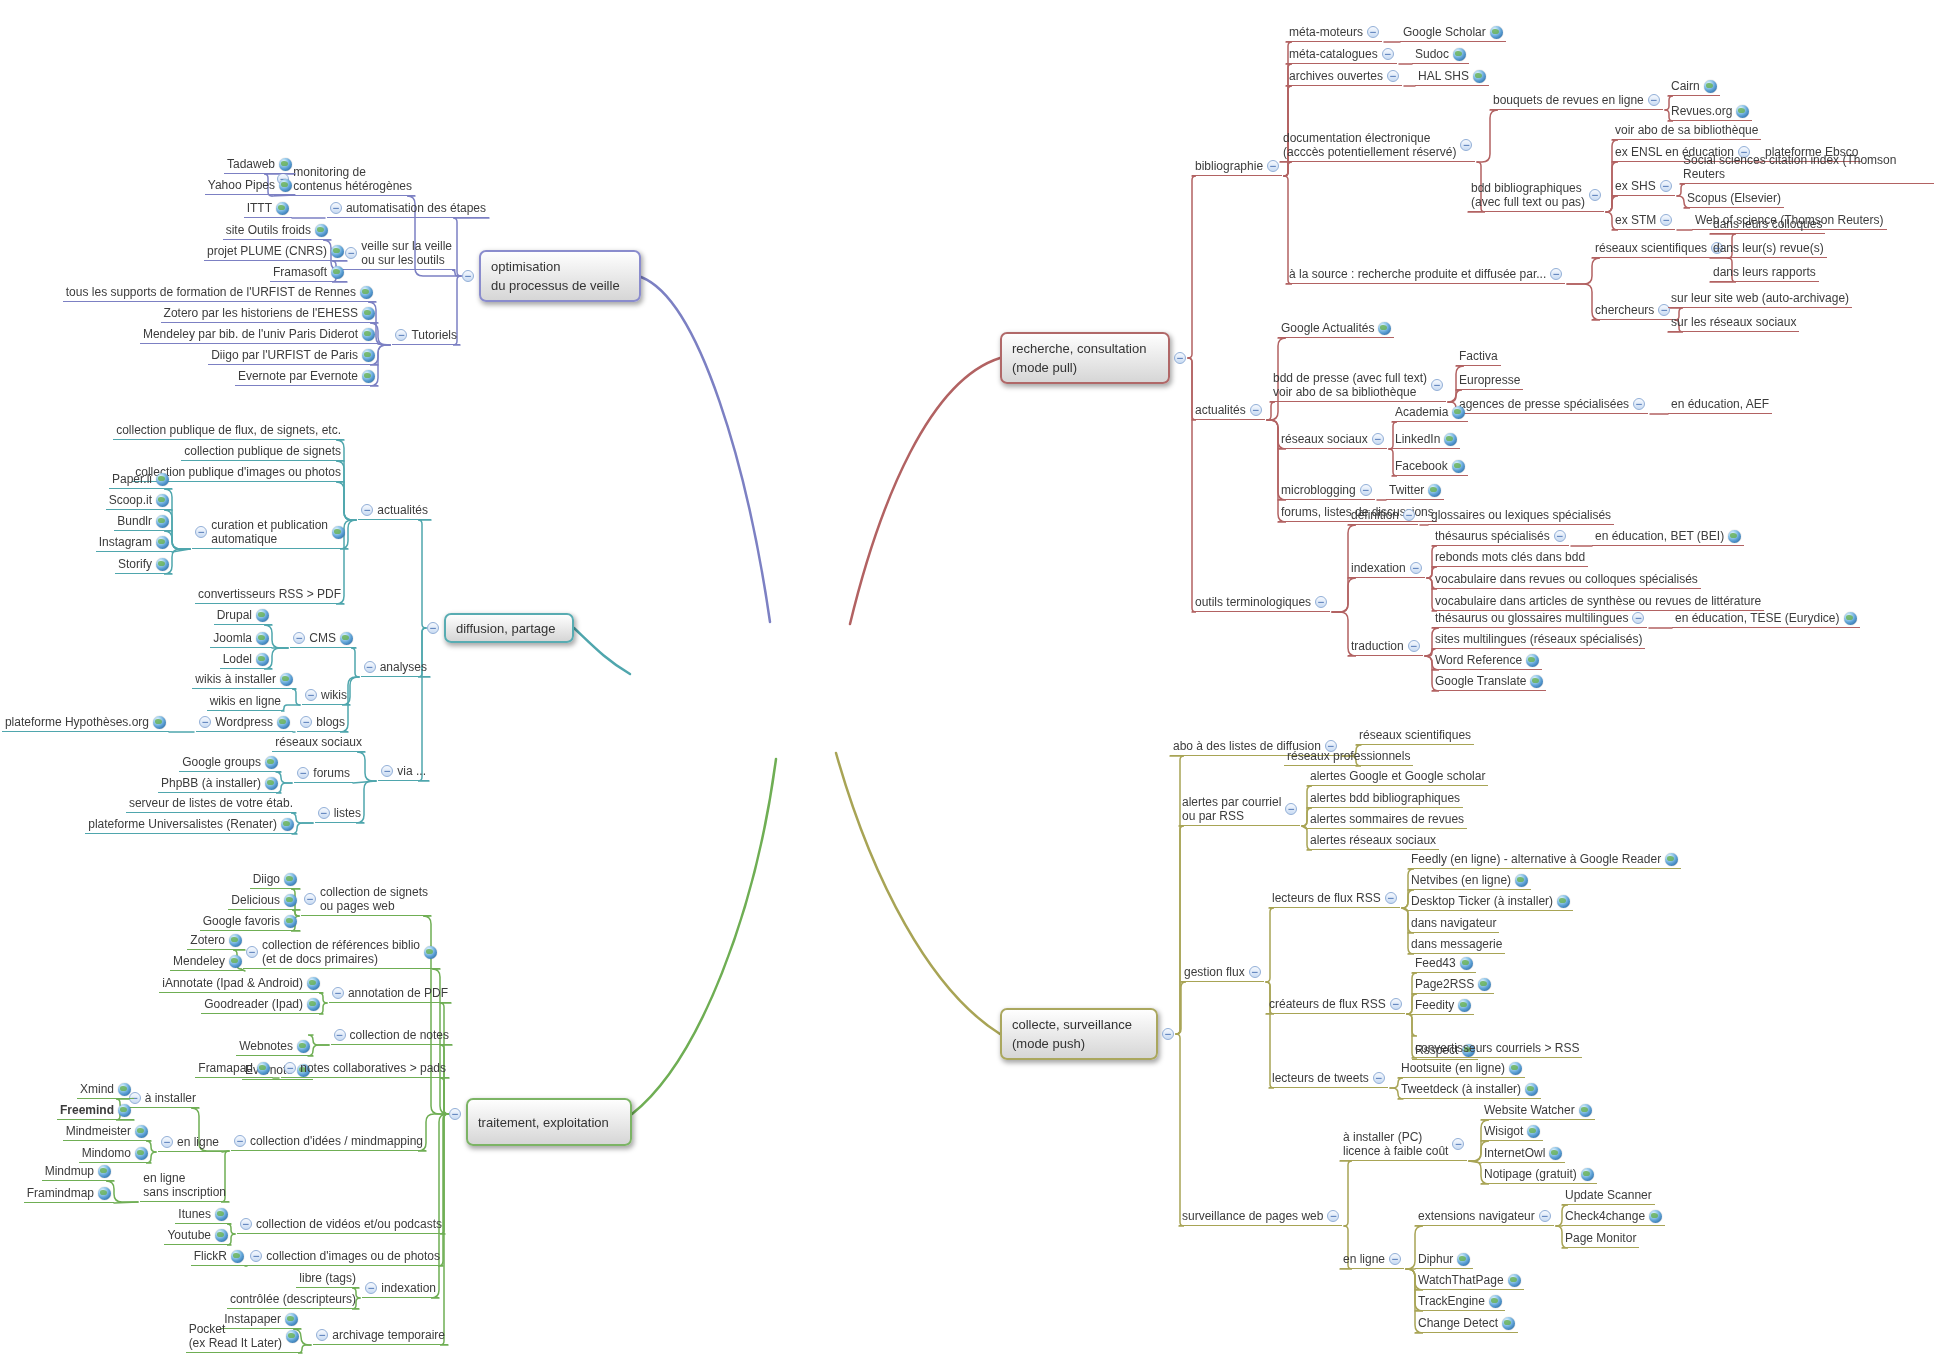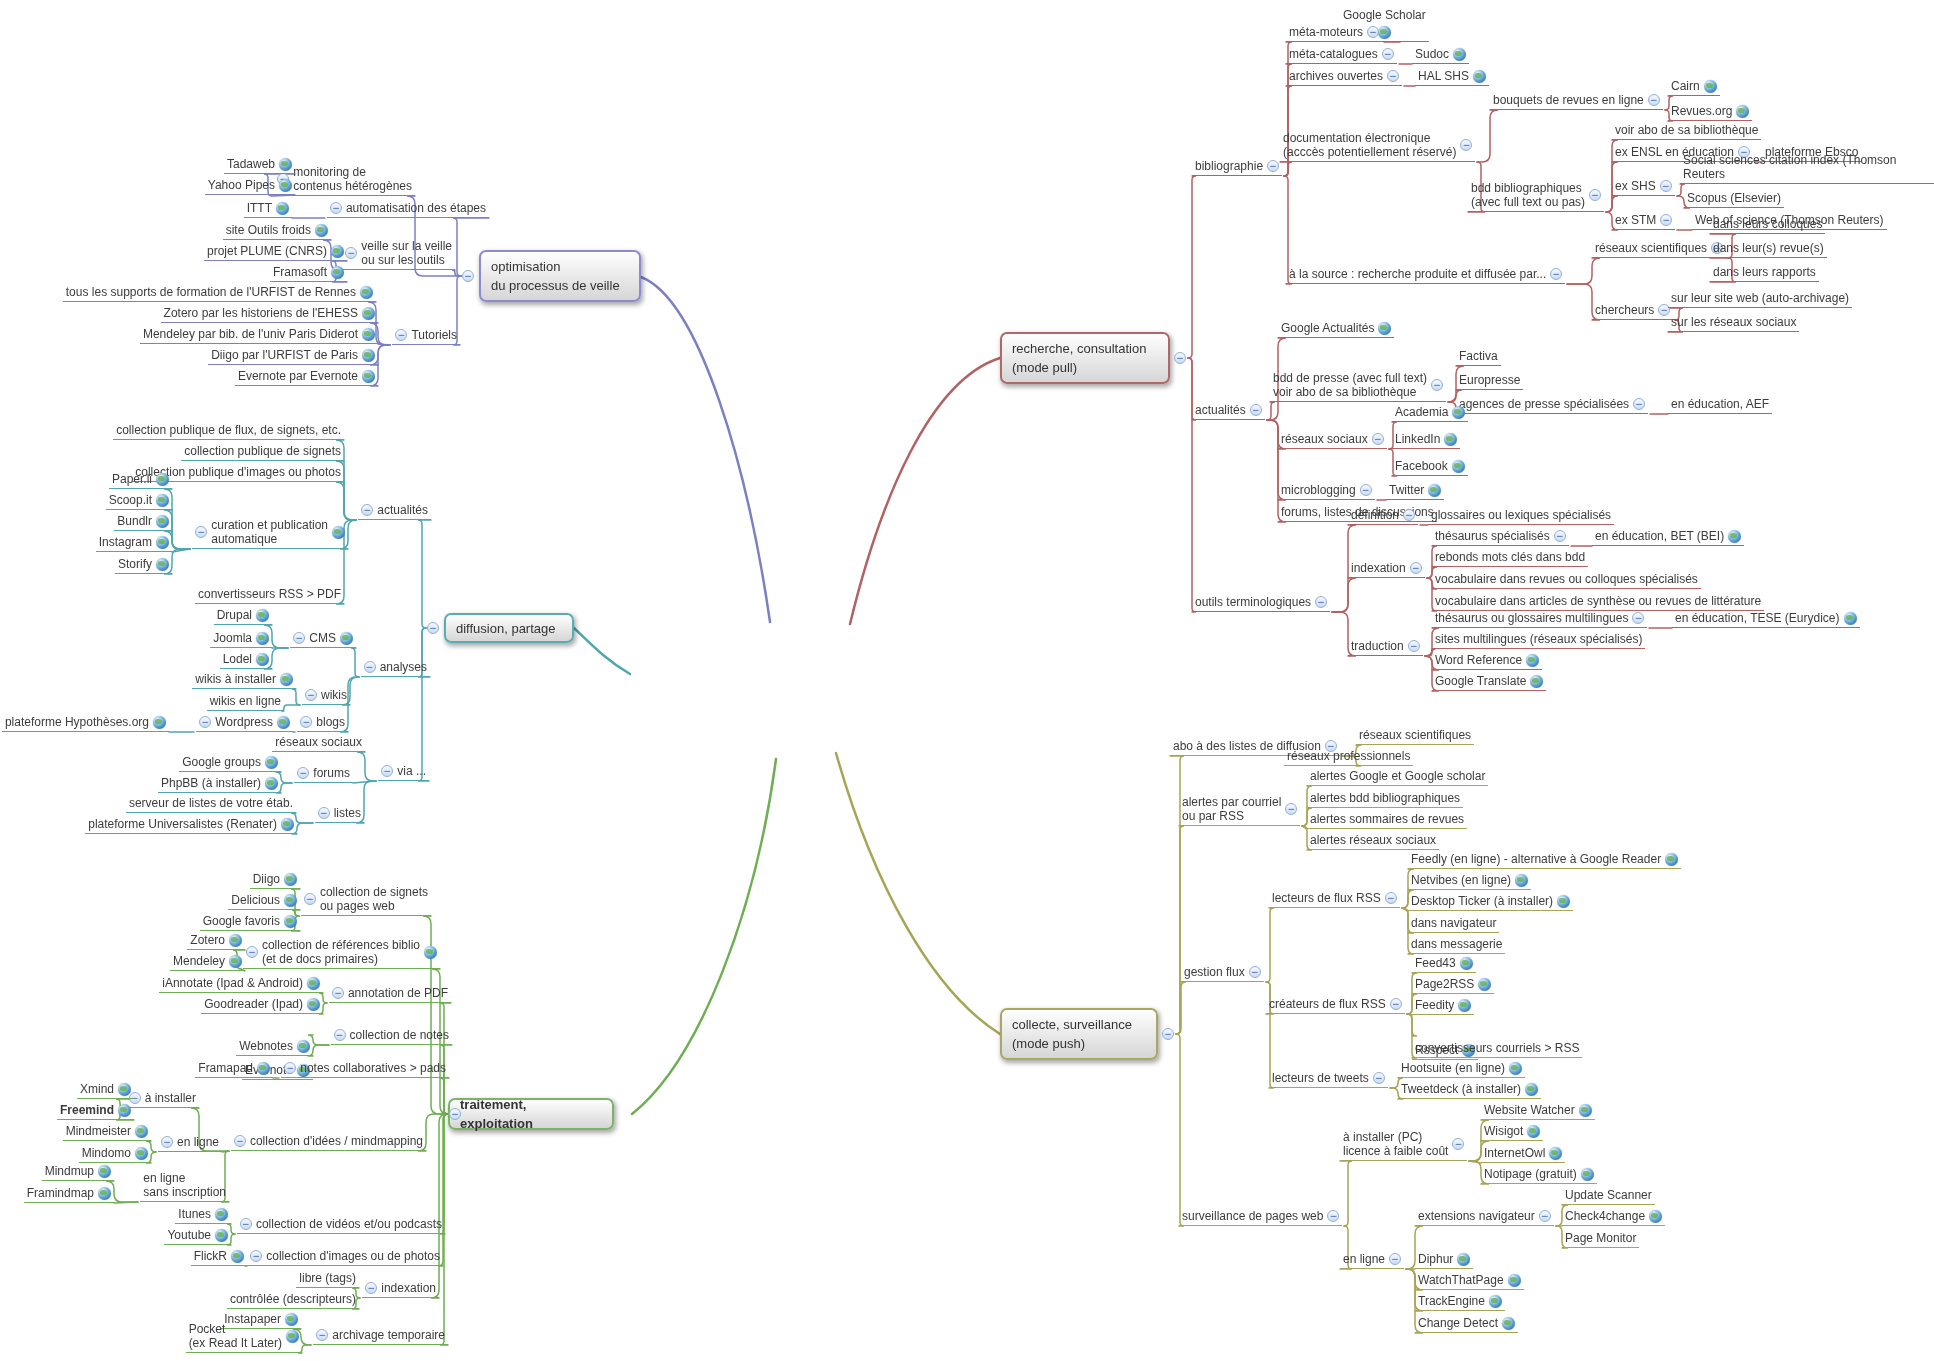--- a/index.html
+++ b/index.html
@@ -243,21 +243,21 @@
     <span class="minus" style="position: absolute; top: 270px; left: 462px;">−</span>
     <div class="mainbox red" style="left: 1000px; top: 332px; width: 170px; height: 52px;">
       <span class="t">recherche, consultation
 (mode pull)</span>
     </div>
     <span class="minus" style="position: absolute; top: 352px; left: 1174px;">−</span>
     <div class="mainbox teal" style="left: 444px; top: 613px; width: 130px; height: 30px;">
       <span class="t">diffusion, partage</span>
     </div>
     <span class="minus" style="position: absolute; top: 622px; left: 427px;">−</span>
-    <div class="mainbox green" style="left: 448px; top: 1098px; width: 166px; height: 32px; font-weight: bold;">
+    <div class="mainbox green" style="left: 466px; top: 1098px; width: 166px; height: 48px;">
       <span class="t">traitement, exploitation</span>
     </div>
     <span class="minus" style="position: absolute; top: 1108px; left: 449px;">−</span>
     <div class="mainbox olive" style="left: 1000px; top: 1008px; width: 158px; height: 52px;">
       <span class="t">collecte, surveillance
 (mode push)</span>
     </div>
     <span class="minus" style="position: absolute; top: 1028px; left: 1162px;">−</span>
     <div class="node purple" style="top: 196px; right: 1519px;">
       <span class="minus">−</span>
@@ -322,21 +322,21 @@
       <span class="globe"></span>
     </div>
     <div class="node red" style="top: 176px; left: 1192px;">
       <span class="t">bibliographie</span>
       <span class="minus">−</span>
     </div>
     <div class="node red" style="top: 42px; left: 1286px;">
       <span class="t">méta-moteurs</span>
       <span class="minus">−</span>
     </div>
-    <div class="node red" style="top: 42px; left: 1340px; flex-direction: column;">
+    <div class="node red" style="top: 42px; left: 1400px;">
       <span class="t">Google Scholar</span>
       <span class="globe"></span>
     </div>
     <div class="node red" style="top: 64px; left: 1286px;">
       <span class="t">méta-catalogues</span>
       <span class="minus">−</span>
     </div>
     <div class="node red" style="top: 64px; left: 1412px;">
       <span class="t">Sudoc</span>
       <span class="globe"></span>

